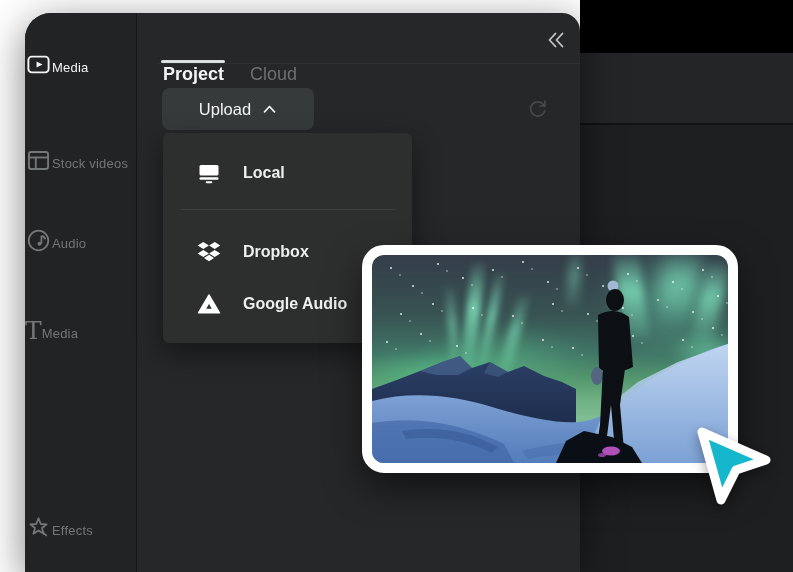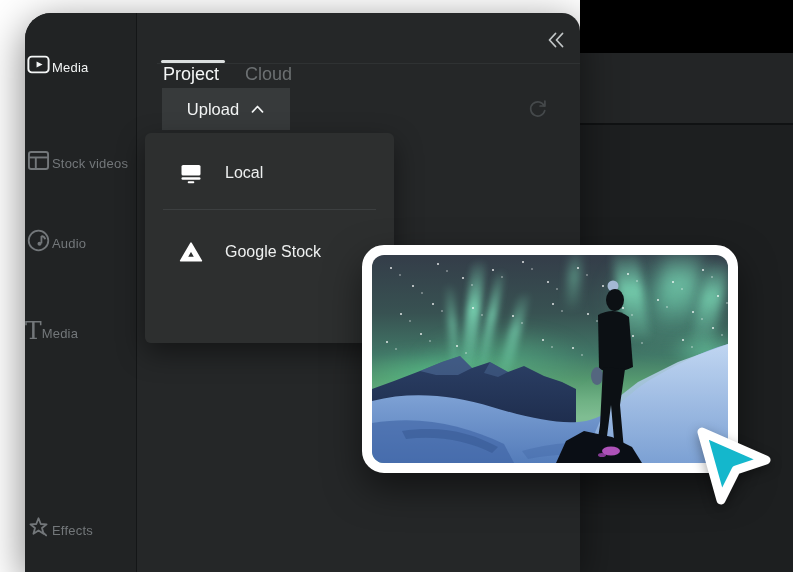--- a/index.html
+++ b/index.html
@@ -39,44 +39,44 @@
   }
   .nav-item.active { color:#f3f5f5; }
   .nav-item .nav-icon { width:27px; height:27px; display:block; }
   .nav-item .nav-label { margin-top:6px; font-size:13px; letter-spacing:.2px; }
   .t-glyph { font-family:"DejaVu Serif", serif; font-size:25px; line-height:27px; height:27px; display:block; text-align:center; }
 
   
   .panel { position:absolute; left:112px; top:0; right:0; height:100%; }
   .tabs { position:absolute; left:26px; top:15px; display:flex; gap:26px; align-items:baseline; }
   .tab { font-size:18px; cursor:pointer; }
-  .tab.active { color:#f4f6f6; font-weight:400; }
+  .tab.active { color:#f4f6f6; font-weight:700; }
   .tab.inactive { color:#6c7072;margin-top:36px; }
   .tab-underline { position:absolute; left:24px; top:47px; width:64px; height:3px; background:#dbdfdf; border-radius:2px; }
   .tabs-divider { position:absolute; left:20px; right:0; top:50px; height:1px; background:#2f3233; }
   .collapse-btn { position:absolute; right:13px; top:16px; width:22px; height:22px; color:#c2c6c7; cursor:pointer; background:none; border:none; }
   .upload-btn {
-    position:absolute; left:25px; top:75px; width:128px; height:42px;
-    background:#373a3b; border:none; border-radius:0;
+    position:absolute; left:25px; top:75px; width:152px; height:42px;
+    background:#373a3b; border:none; border-radius:8px;
     display:flex; align-items:center; justify-content:center; gap:11px;
     color:#f2f4f4; font-size:16.5px; font-family:inherit; cursor:pointer;
   }
   .refresh-btn { position:absolute; right:31px; top:84px; width:23px; height:23px; color:#45494b; background:none; border:none; cursor:pointer; }
 
   
   .ghost-circle { position:absolute; left:97px; top:170px; width:46px; height:46px; border:3px solid rgba(255,255,255,.05); border-radius:50%; }
   .ghost-bar-1 { position:absolute; left:76px; top:238px; width:142px; height:10px; border-radius:5px; background:rgba(255,255,255,.045); }
   .ghost-bar-2 { position:absolute; left:58px; top:280px; width:182px; height:8px; border-radius:4px; background:rgba(255,255,255,.035); }
 
   
   .dropdown {
-    position:absolute; left:145px; top:133px; width:249px; height:210px;
+    position:absolute; left:163px; top:133px; width:249px; height:210px;
     background:rgba(45,47,48,.97); border-radius:6px;
     box-shadow:0 10px 28px rgba(0,0,0,.45);
-    padding:14px 0 7px 0; z-index:5;
+    padding:14px 0 7px 0; z-index:5;font-weight:bold;
   }
   .dd-item {
     height:52px; display:flex; align-items:center; gap:22px;
     padding:0 20px 0 34px; color:#eef0f0; font-size:16px; cursor:pointer;
   }
   .dd-item .dd-icon { width:24px; height:24px; flex:none; }
   .dd-divider { height:1px; background:#3c3f40; margin:10px 18px 16px 18px; }
 
   
   .photo-card {
@@ -212,24 +212,34 @@
     <div class="dd-item">
       <svg class="dd-icon" viewBox="0 0 24 24">
         <rect x="2.5" y="4" width="19" height="10.5" rx="1.6" fill="#fff"></rect>
         <rect x="2.5" y="16.2" width="19" height="2.6" rx="1.2" fill="#fff"></rect>
         <rect x="8.7" y="20.3" width="6.6" height="2" rx="1" fill="#fff"></rect>
       </svg>
       <span>Local</span>
     </div>
     <div class="dd-divider"></div>
     <div class="dd-item">
+      <svg class="dd-icon" viewBox="0 0 24 24" fill="#fff">
+        <path d="M6.3 1.9 L0.7 5.5 L6.3 9.1 L11.9 5.5 Z"></path>
+        <path d="M17.7 1.9 L12.1 5.5 L17.7 9.1 L23.3 5.5 Z"></path>
+        <path d="M6.3 9.9 L0.7 13.5 L6.3 17.1 L11.9 13.5 Z"></path>
+        <path d="M17.7 9.9 L12.1 13.5 L17.7 17.1 L23.3 13.5 Z"></path>
+        <path d="M7 18 L12 21.3 L17 18 L12 14.8 Z"></path>
+      </svg>
+      <span>Dropbox</span>
+    </div>
+    <div class="dd-item">
       <svg class="dd-icon" viewBox="0 0 24 24">
         <path fill-rule="evenodd" fill="#fff" stroke="#fff" stroke-width="1.6" stroke-linejoin="round" d="M12 3.2 L22.4 20.8 H1.6 Z M12 10.4 L16.2 17.5 H7.8 Z"></path>
       </svg>
-      <span>Google Stock</span>
+      <span>Google Audio</span>
     </div>
   </div>
 
   <div class="photo-card">
     <div class="photo">
       <div class="glow glow-center"></div>
       <div class="glow glow-left"></div>
       <div class="glow glow-right-top"></div>
       <div class="glow glow-right-band"></div>
       <div class="streak s1"></div>

